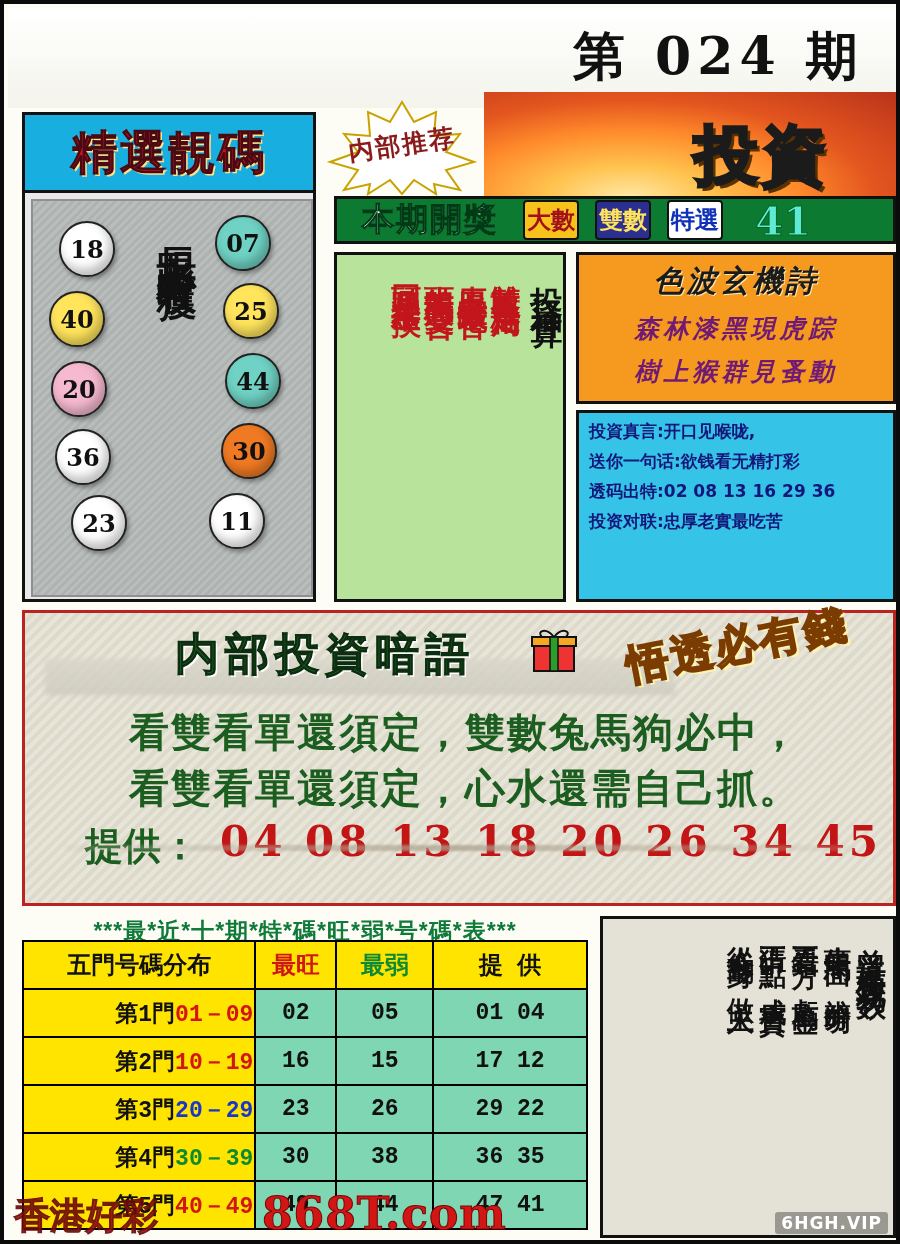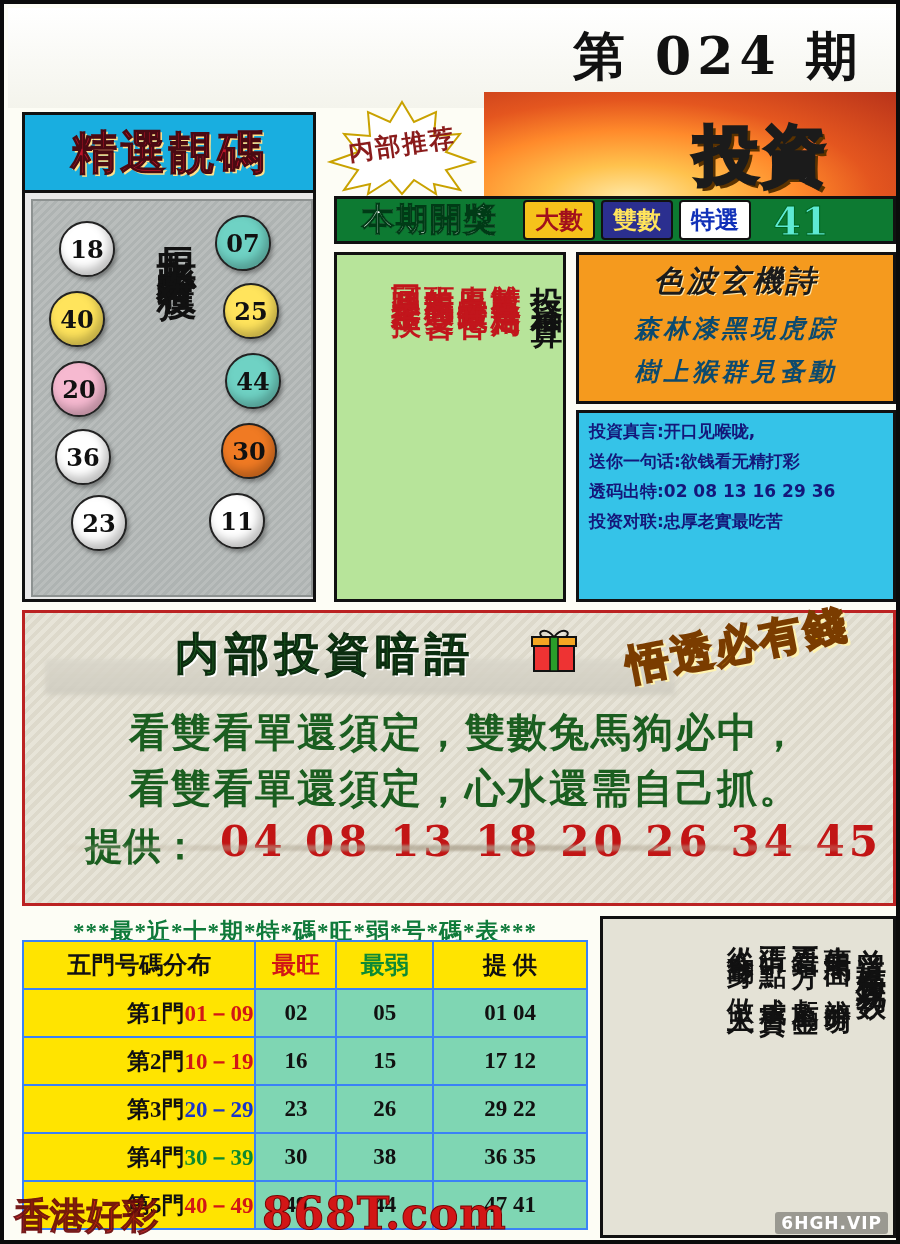--- a/index.html
+++ b/index.html
@@ -114,21 +114,21 @@
     display:flex;align-items:center;
   }
   .draw-label{
     width:186px;text-align:center;
     font-family:"DejaVu Serif","Liberation Serif",serif;
     font-size:32px;font-weight:bold;color:#ffffff;
     -webkit-text-stroke:1px #003b16;
     letter-spacing:2px;
   }
   .chip{
-    height:36px;margin-right:6px;padding:0 10px;
+    height:36px;margin-right:16px;padding:0 2px;
     border:2px solid #111;border-radius:4px;
     display:flex;align-items:center;justify-content:center;
     font-family:"DejaVu Serif","Liberation Serif",serif;
     font-size:24px;font-weight:bold;
   }
   .chip.big{background:#f6c21b;color:#a2101c;}
   .chip.even{background:#2b2f8f;color:#ffe45c;}
   .chip.special{background:#ffffff;color:#1030b8;}
   .draw-num{
     width:72px;text-align:right;
@@ -163,21 +163,21 @@
   .seb-title{
     margin-top:6px;
     font-family:"DejaVu Serif","Liberation Serif",serif;
     font-size:30px;font-weight:bold;color:#1b1b1b;
     letter-spacing:3px;
     text-shadow:1px 1px 0 #ffe9b0;
   }
   .seb-line{
     margin-top:10px;
     font-family:"DejaVu Serif","Liberation Serif",serif;
-    font-size:25px;font-weight:bold;color:#0c4a6e;
+    font-size:25px;font-weight:bold;color:#701a75;
     letter-spacing:4px;
   }
   
   .kd-box{
     position:absolute;left:572px;top:406px;width:320px;height:192px;
     background:#35c3e8;border:3px solid #111;box-sizing:border-box;
   }
   .kd-title{
     text-align:center;margin-top:4px;
     font-family:"DejaVu Serif","Liberation Serif",serif;
@@ -241,33 +241,33 @@
     letter-spacing:4px;
   }
   .strike{
     position:absolute;left:40px;top:232px;width:790px;height:6px;
     background:linear-gradient(90deg,rgba(210,200,180,.2),rgba(170,160,140,.75),rgba(210,200,180,.2));
     filter:blur(1px);
   }
   
   .tbl-head{
     position:absolute;left:18px;top:912px;width:566px;text-align:center;
-    font-family:Liberation Serif, serif;
+    font-family:Liberation Sans, sans-serif;
     font-size:23px;font-weight:bold;color:#0f7a3a;
     letter-spacing:1px;
   }
   table.mf{
     position:absolute;left:18px;top:936px;width:566px;
     border-collapse:collapse;
     background:#ffe400;
   }
   table.mf td,table.mf th{
-    border:2px solid #3b82f6;
+    border:2px solid #000000;
     height:44px;text-align:center;
-    font-family:Liberation Serif, serif;
+    font-family:Liberation Mono, monospace;
     font-size:23px;font-weight:bold;color:#111;
   }
   table.mf th{background:#ffe400;font-size:24px;}
   table.mf th.c2{color:#d21616;}
   table.mf th.c3{color:#0e8a34;}
   table.mf td.gate{background:#ffe400;text-align:right;}
   table.mf td.val{background:#7fd6b3;}
   .gate-range{color:#d21616;}
   .gate-range.b{color:#1a36c9;}
   .gate-range.g{color:#0f8a2e;}

